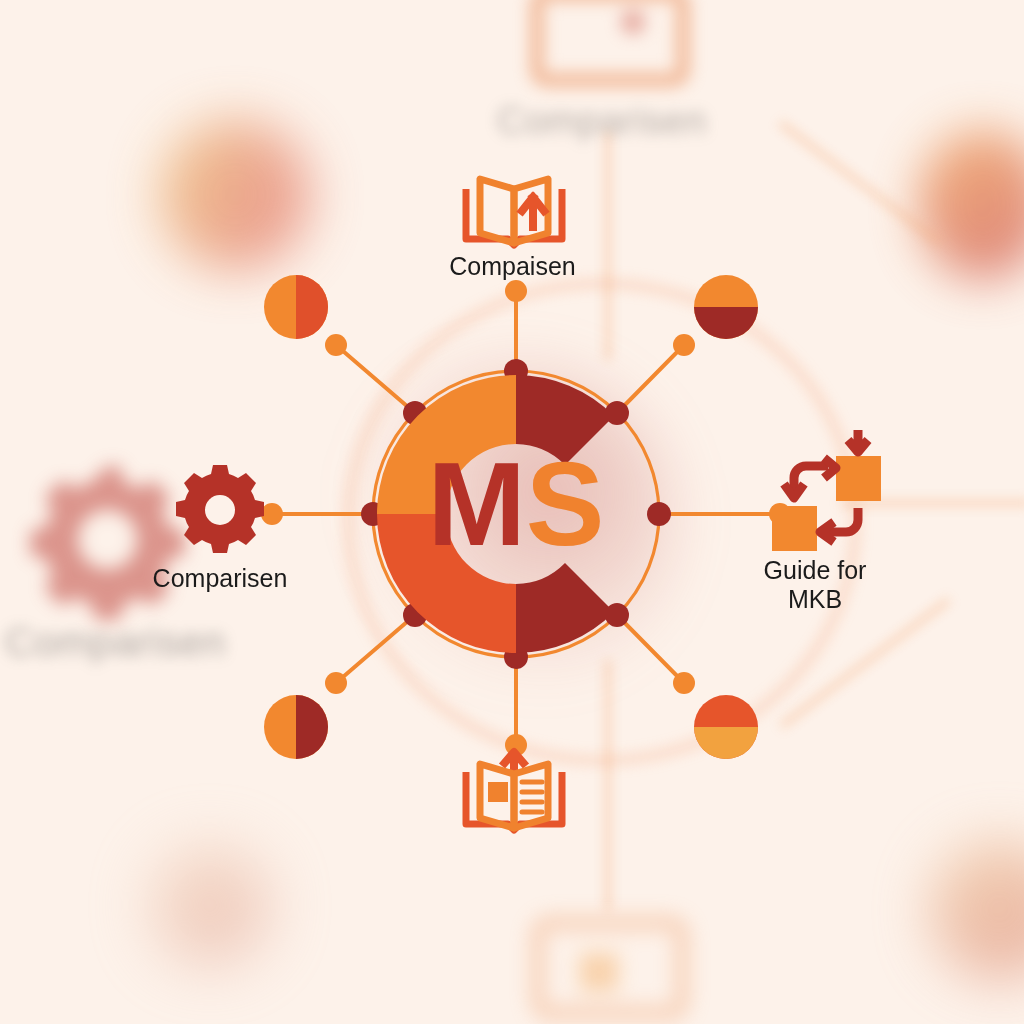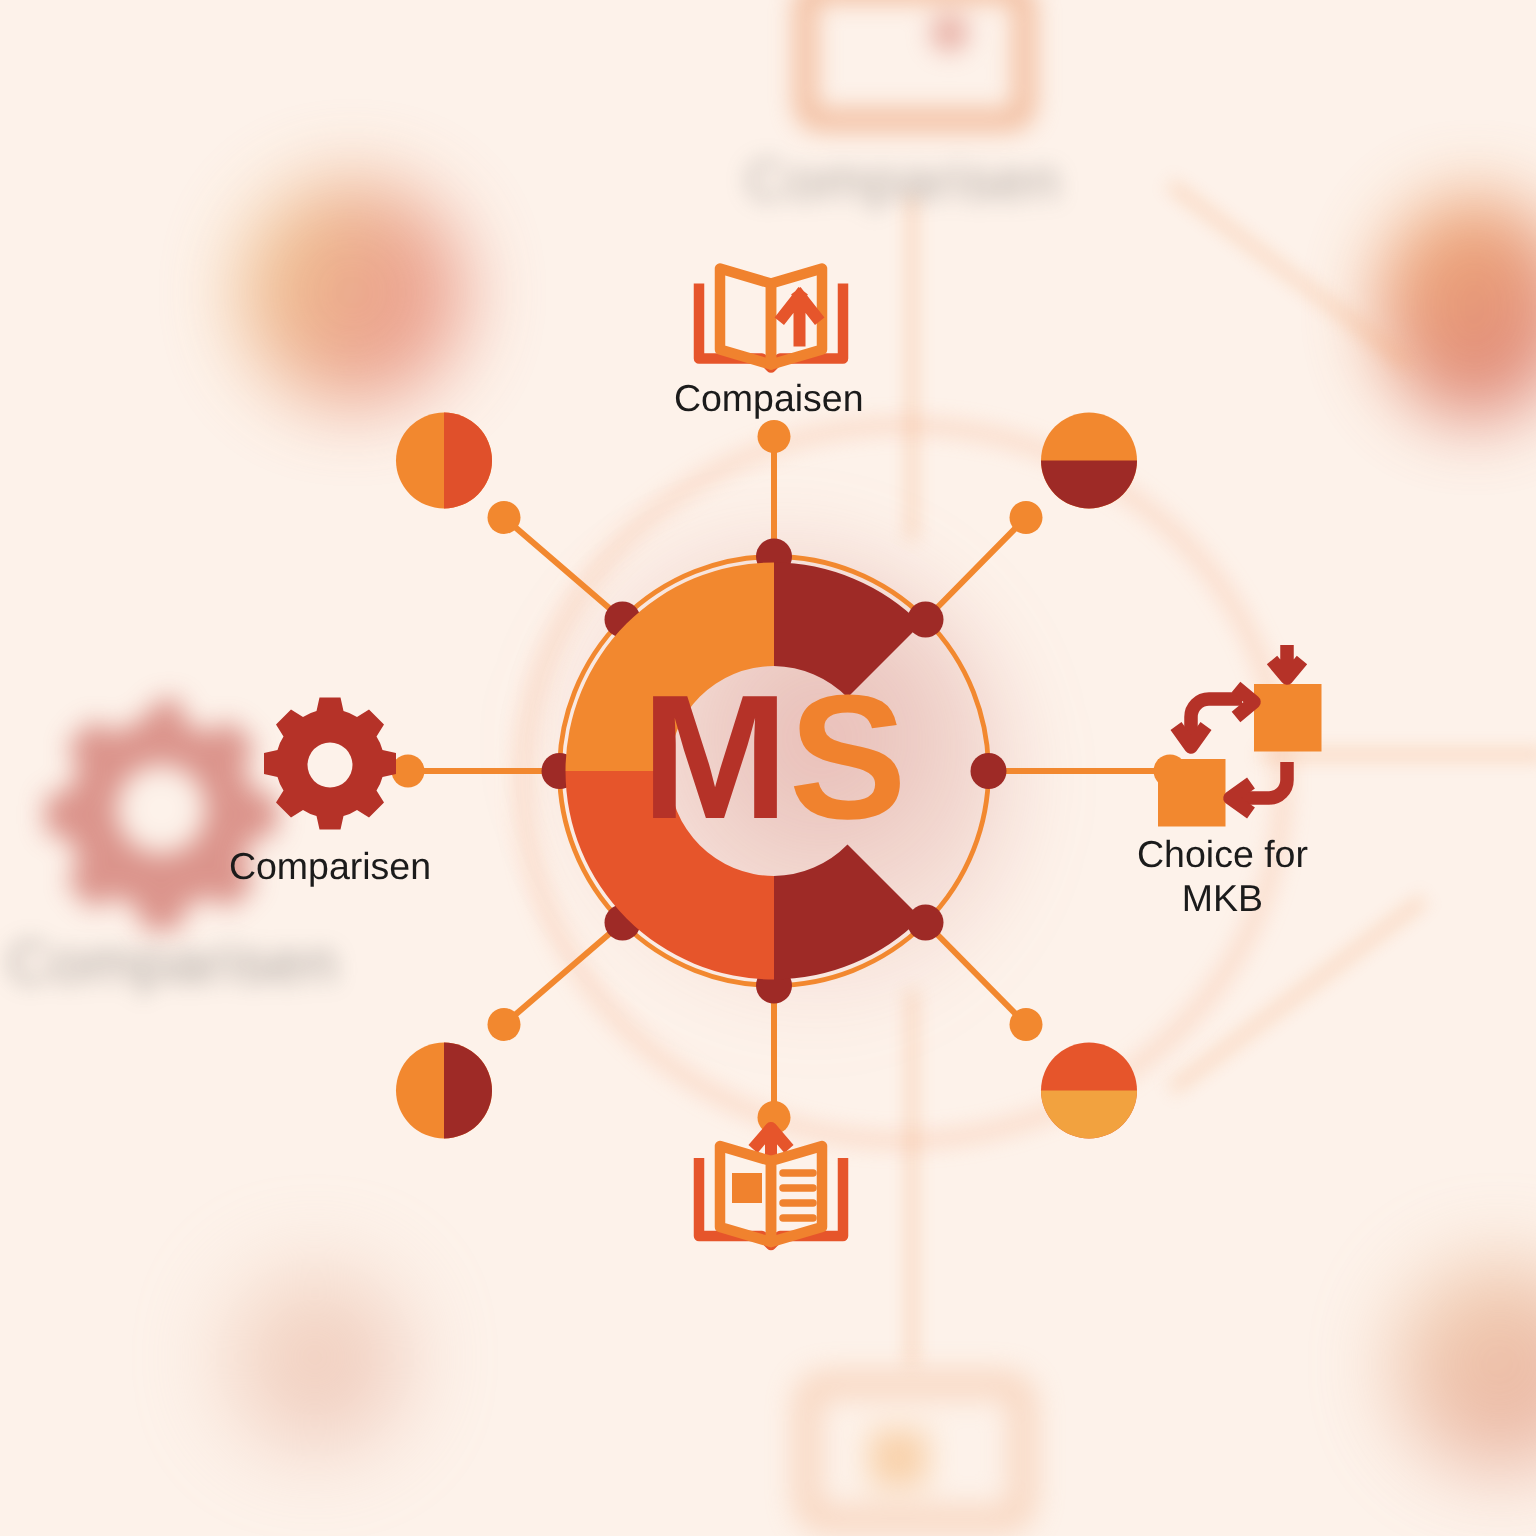--- a/index.html
+++ b/index.html
@@ -221,16 +221,16 @@
         <line x1="62" y1="30" x2="82" y2="30"></line>
         <line x1="62" y1="40" x2="82" y2="40"></line>
         <line x1="62" y1="50" x2="82" y2="50"></line>
         <line x1="62" y1="60" x2="82" y2="60"></line>
       </g>
     </g>
   </svg>
 
   <div class="label left">Comparisen</div>
   <div class="label top">Compaisen</div>
-  <div class="label right">Choice for
+  <div class="label right">Guide for
 MKB</div>
 
 </div>
 
 </body></html>

